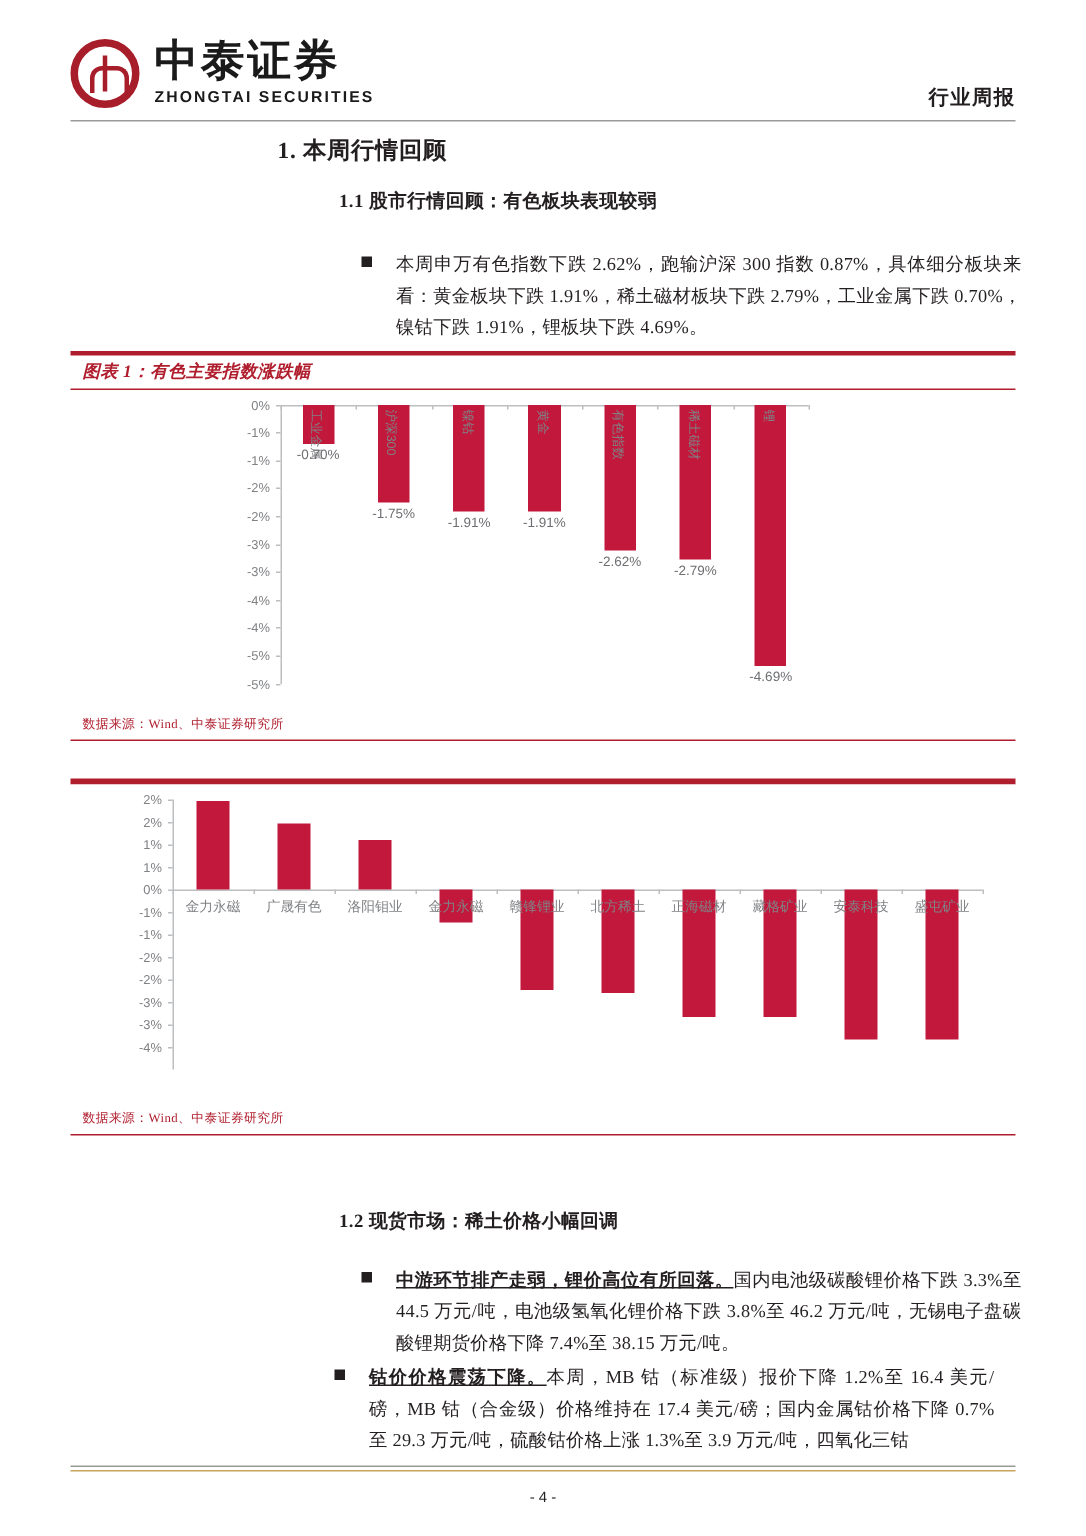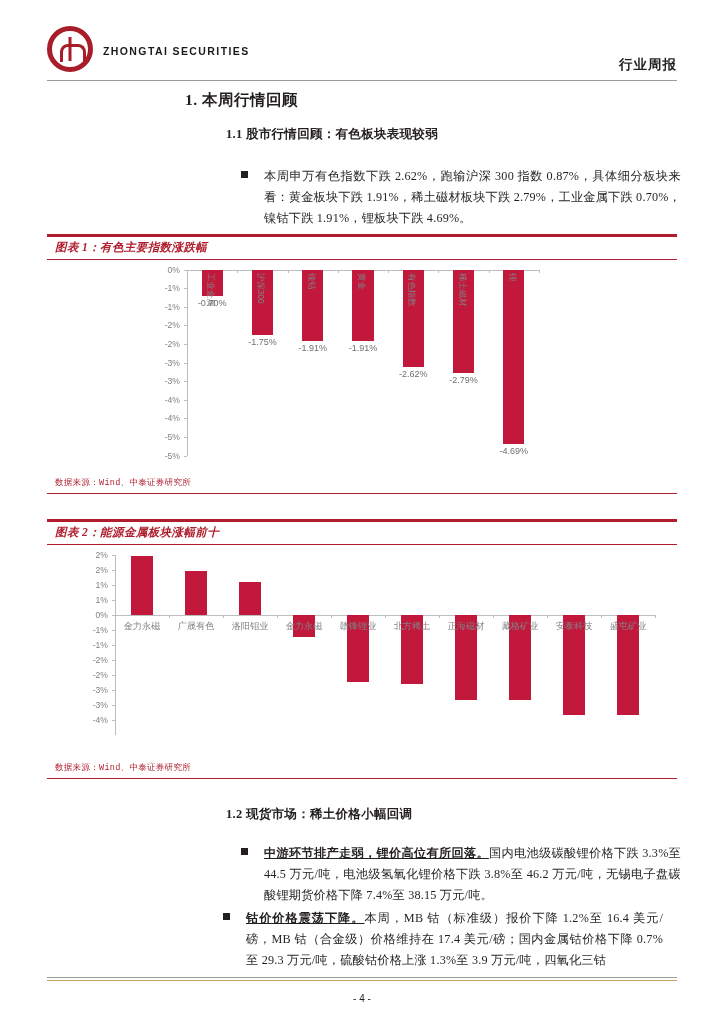--- a/index.html
+++ b/index.html
@@ -167,21 +167,20 @@
   .fig-body {
     position: relative;
     height: 212px;
     background: #ffffff;
   }
   .fig-source {
     font-size: 8.5px;
     color: #b01e2e;
     padding: 5px 0 4px 8px;
     letter-spacing: 0.3px;
-    font-family: Liberation Mono, monospace;
   }
   .fig-botline {
     height: 1px;
     background: #b01e2e;
   }
 
   
   .chart {
     position: absolute;
     inset: 0;
@@ -297,20 +296,21 @@
 </style>
 </head>
 <body>
 
 <div class="page">
 
   <div class="header">
     <div class="logo-wrap">
       <div class="logo-mark"></div>
       <div class="logo-text">
+        <div class="logo-cn">中泰证券</div>
         <div class="logo-en">ZHONGTAI SECURITIES</div>
       </div>
     </div>
     <div class="header-right">行业周报</div>
     <div class="header-rule"></div>
   </div>
 
   <div class="h1">1. 本周行情回顾</div>
   <div class="h2 s11">1.1 股市行情回顾：有色板块表现较弱</div>
 
@@ -381,21 +381,20 @@
             <div class="xtickmark" style="left: 352px; top: 0px;"></div>
           </div>
       </div>
     </div>
     <div class="fig-source">数据来源：Wind、中泰证券研究所</div>
     <div class="fig-botline"></div>
   </div>
 
   <div class="figure" id="figure-2">
     <div class="fig-topline"></div>
-    <div class="fig-title">图表 2：能源金属板块涨幅前十</div>
     <div class="fig-midline"></div>
     <div class="fig-body">
       <div class="chart" id="chart-2">
         <div class="plot">
             <div class="axis-v"></div>
             <div class="ytick" style="top: 0px;">2%</div>
             <div class="ytickmark" style="top: 0px;"></div>
             <div class="ytick" style="top: 15px;">2%</div>
             <div class="ytickmark" style="top: 15px;"></div>
             <div class="ytick" style="top: 30px;">1%</div>

